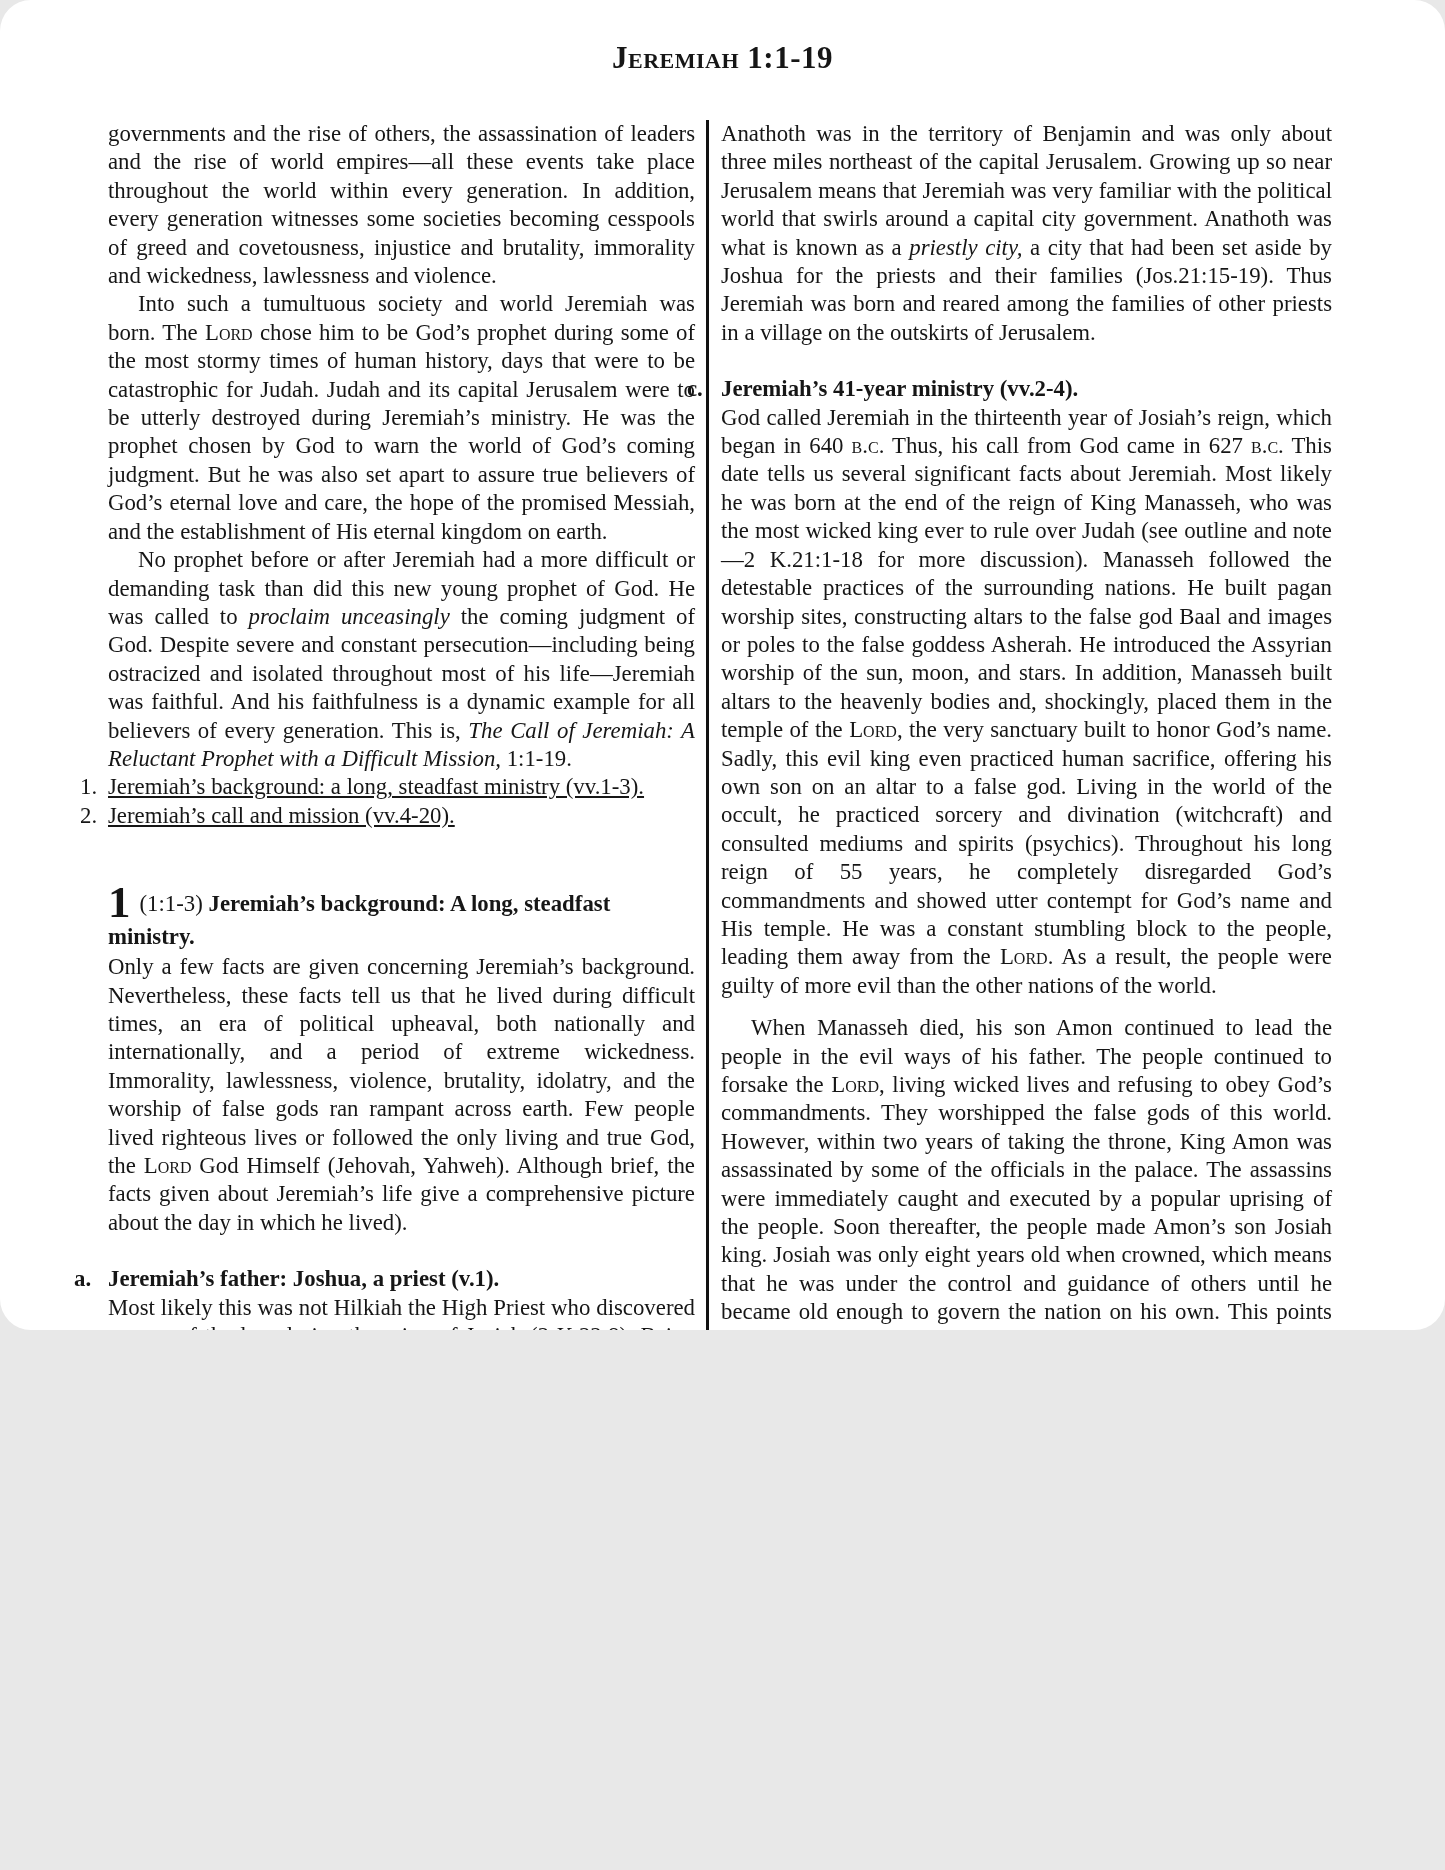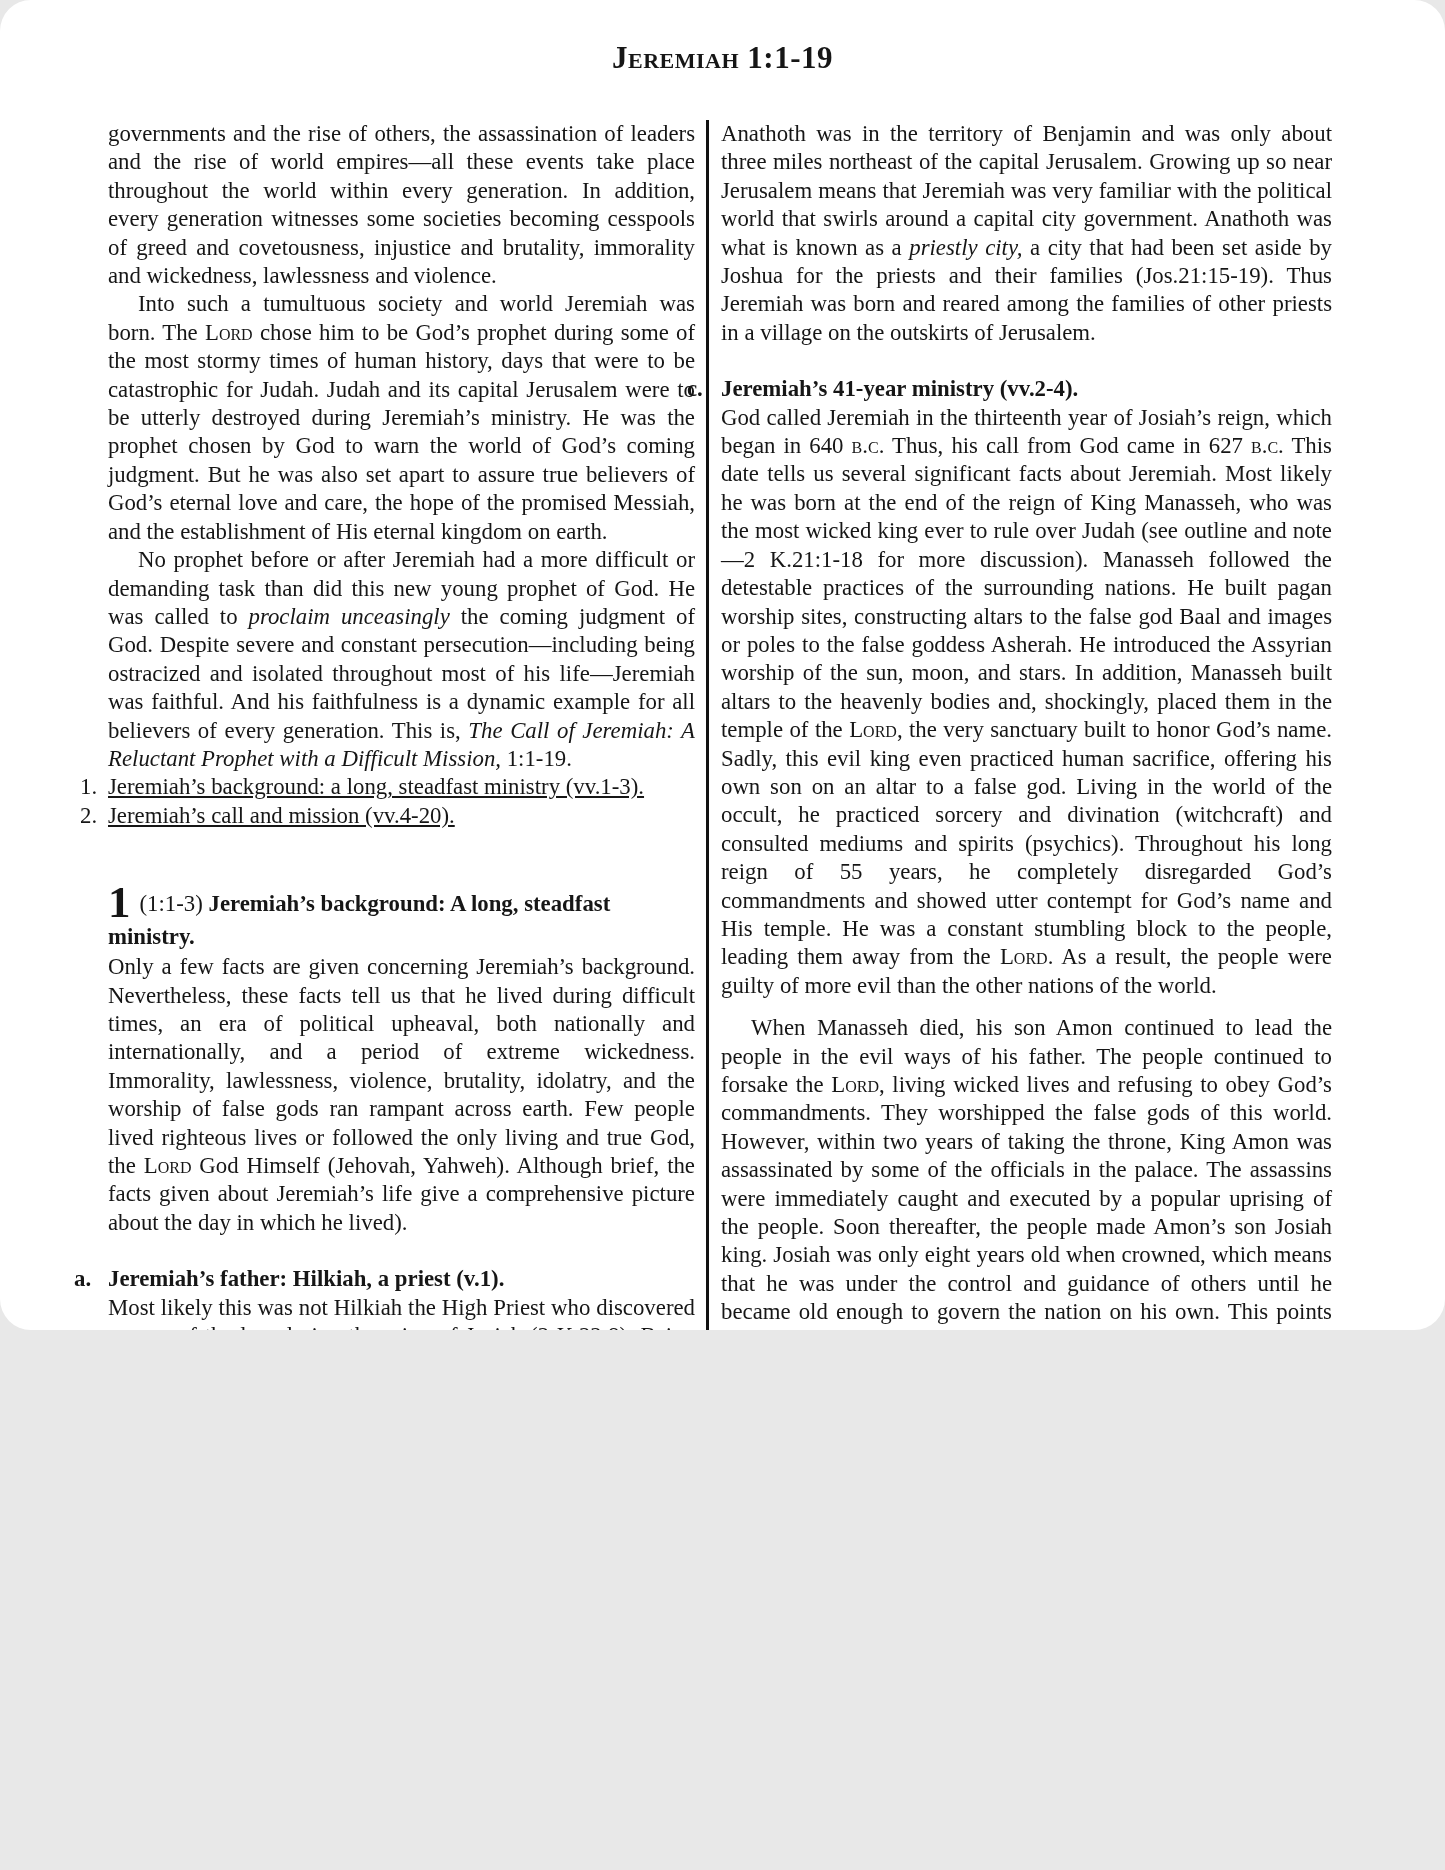--- a/index.html
+++ b/index.html
@@ -72,21 +72,21 @@
     <div class="col col-left" id="col-left">
         <p class="body-p"><span>governments and the rise of others, the assassination of leaders and the rise of world empires—all these events take place throughout the world within every generation. In addition, every generation witnesses some societies becoming cesspools of greed and covetousness, injustice and brutality, immorality and wickedness, lawlessness and violence.</span></p>
         <p class="body-p indent"><span>Into such a tumultuous society and world Jeremiah was born. The </span><span class="sc">Lord</span><span> chose him to be God’s prophet during some of the most stormy times of human history, days that were to be catastrophic for Judah. Judah and its capital Jerusalem were to be utterly destroyed during Jeremiah’s ministry. He was the prophet chosen by God to warn the world of God’s coming judgment. But he was also set apart to assure true believers of God’s eternal love and care, the hope of the promised Messiah, and the establishment of His eternal kingdom on earth.</span></p>
         <p class="body-p indent"><span>No prophet before or after Jeremiah had a more difficult or demanding task than did this new young prophet of God. He was called to </span><span class="it">proclaim unceasingly</span><span> the coming judgment of God. Despite severe and constant persecution—including being ostracized and isolated throughout most of his life—Jeremiah was faithful. And his faithfulness is a dynamic example for all believers of every generation. This is, </span><span class="it">The Call of Jeremiah: A Reluctant Prophet with a Difficult Mission,</span><span> 1:1-19.</span></p>
         <p class="outline-item"><span class="outline-marker">1.</span><span>Jeremiah’s background: a long, steadfast ministry (vv.1-3).</span></p>
         <p class="outline-item"><span class="outline-marker">2.</span><span>Jeremiah’s call and mission (vv.4-20).</span></p>
         <div class="gap-large"></div>
         <p class="section-heading"><span class="section-num">1</span><span class="section-ref">(1:1-3) </span><span>Jeremiah’s background: A long, steadfast ministry.</span></p>
         <p class="body-p"><span>Only a few facts are given concerning Jeremiah’s background. Nevertheless, these facts tell us that he lived during difficult times, an era of political upheaval, both nationally and internationally, and a period of extreme wickedness. Immorality, lawlessness, violence, brutality, idolatry, and the worship of false gods ran rampant across earth. Few people lived righteous lives or followed the only living and true God, the </span><span class="sc">Lord</span><span> God Himself (Jehovah, Yahweh). Although brief, the facts given about Jeremiah’s life give a comprehensive picture about the day in which he lived).</span></p>
         <div class="gap-small"></div>
-        <p class="sub-heading"><span class="sub-letter">a.</span><span>Jeremiah’s father: Hilkiah, a priest (v.1).</span></p>
+        <p class="sub-heading"><span class="sub-letter">a.</span><span>Jeremiah’s father: Joshua, a priest (v.1).</span></p>
         <p class="sub-p"><span>Most likely this was not Hilkiah the High Priest who discovered a copy of the law during the reign of Josiah (2 K.22:8). Being the son of a priest means that Jeremiah himself was a priest, a descendant of Aaron, who was the brother of Moses. Whether or not Jeremiah ever functioned as a priest is unknown. Scripture seems to indicate that his call to be a prophet came about the time he would have begun his priestly ministry. He was probably around 20 years old.</span></p>
       </div>
     <div class="col-divider"></div>
     <div class="col col-right" id="col-right">
         <p class="sub-p"><span>Anathoth was in the territory of Benjamin and was only about three miles northeast of the capital Jerusalem. Growing up so near Jerusalem means that Jeremiah was very familiar with the political world that swirls around a capital city government. Anathoth was what is known as a </span><span class="it">priestly city,</span><span> a city that had been set aside by Joshua for the priests and their families (Jos.21:15-19). Thus Jeremiah was born and reared among the families of other priests in a village on the outskirts of Jerusalem.</span></p>
         <div class="gap-small"></div>
         <p class="sub-heading"><span class="sub-letter">c.</span><span>Jeremiah’s 41-year ministry (vv.2-4).</span></p>
         <p class="sub-p"><span>God called Jeremiah in the thirteenth year of Josiah’s reign, which began in 640 </span><span class="sc">b.c.</span><span> Thus, his call from God came in 627 </span><span class="sc">b.c.</span><span> This date tells us several significant facts about Jeremiah. Most likely he was born at the end of the reign of King Manasseh, who was the most wicked king ever to rule over Judah (see outline and note—2 K.21:1-18 for more discussion). Manasseh followed the detestable practices of the surrounding nations. He built pagan worship sites, constructing altars to the false god Baal and images or poles to the false goddess Asherah. He introduced the Assyrian worship of the sun, moon, and stars. In addition, Manasseh built altars to the heavenly bodies and, shockingly, placed them in the temple of the </span><span class="sc">Lord</span><span>, the very sanctuary built to honor God’s name. Sadly, this evil king even practiced human sacrifice, offering his own son on an altar to a false god. Living in the world of the occult, he practiced sorcery and divination (witchcraft) and consulted mediums and spirits (psychics). Throughout his long reign of 55 years, he completely disregarded God’s commandments and showed utter contempt for God’s name and His temple. He was a constant stumbling block to the people, leading them away from the </span><span class="sc">Lord</span><span>. As a result, the people were guilty of more evil than the other nations of the world.</span></p>
         <p class="sub-p indent"><span>When Manasseh died, his son Amon continued to lead the people in the evil ways of his father. The people continued to forsake the </span><span class="sc">Lord</span><span>, living wicked lives and refusing to obey God’s commandments. They worshipped the false gods of this world. However, within two years of taking the throne, King Amon was assassinated by some of the officials in the palace. The assassins were immediately caught and executed by a popular uprising of the people. Soon thereafter, the people made Amon’s son Josiah king. Josiah was only eight years old when crowned, which means that he was under the control and guidance of others until he became old enough to govern the nation on his own. This points toward Jeremiah and Josiah being close to the same age. They were both born during days of political upheaval throughout the world. The power of Assyria was waning and soon the Assyrians were to fall to a combined force of Babylonians, Medians, and</span></p>
       </div>

